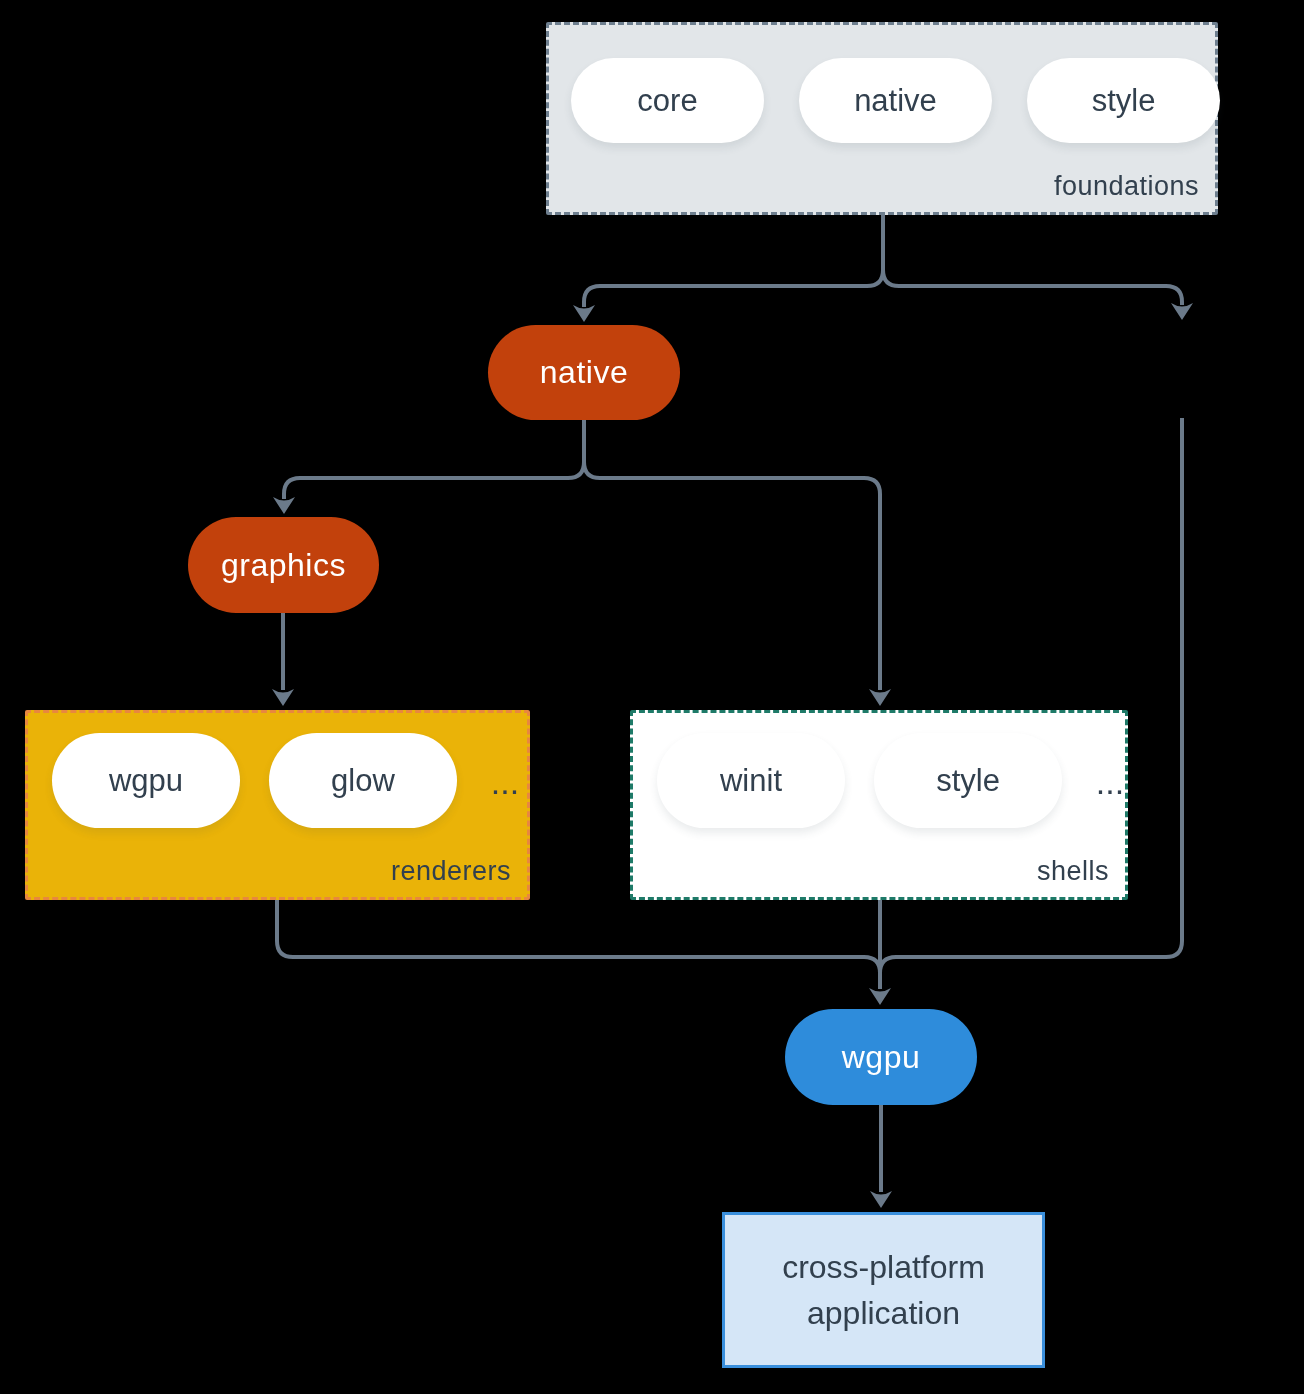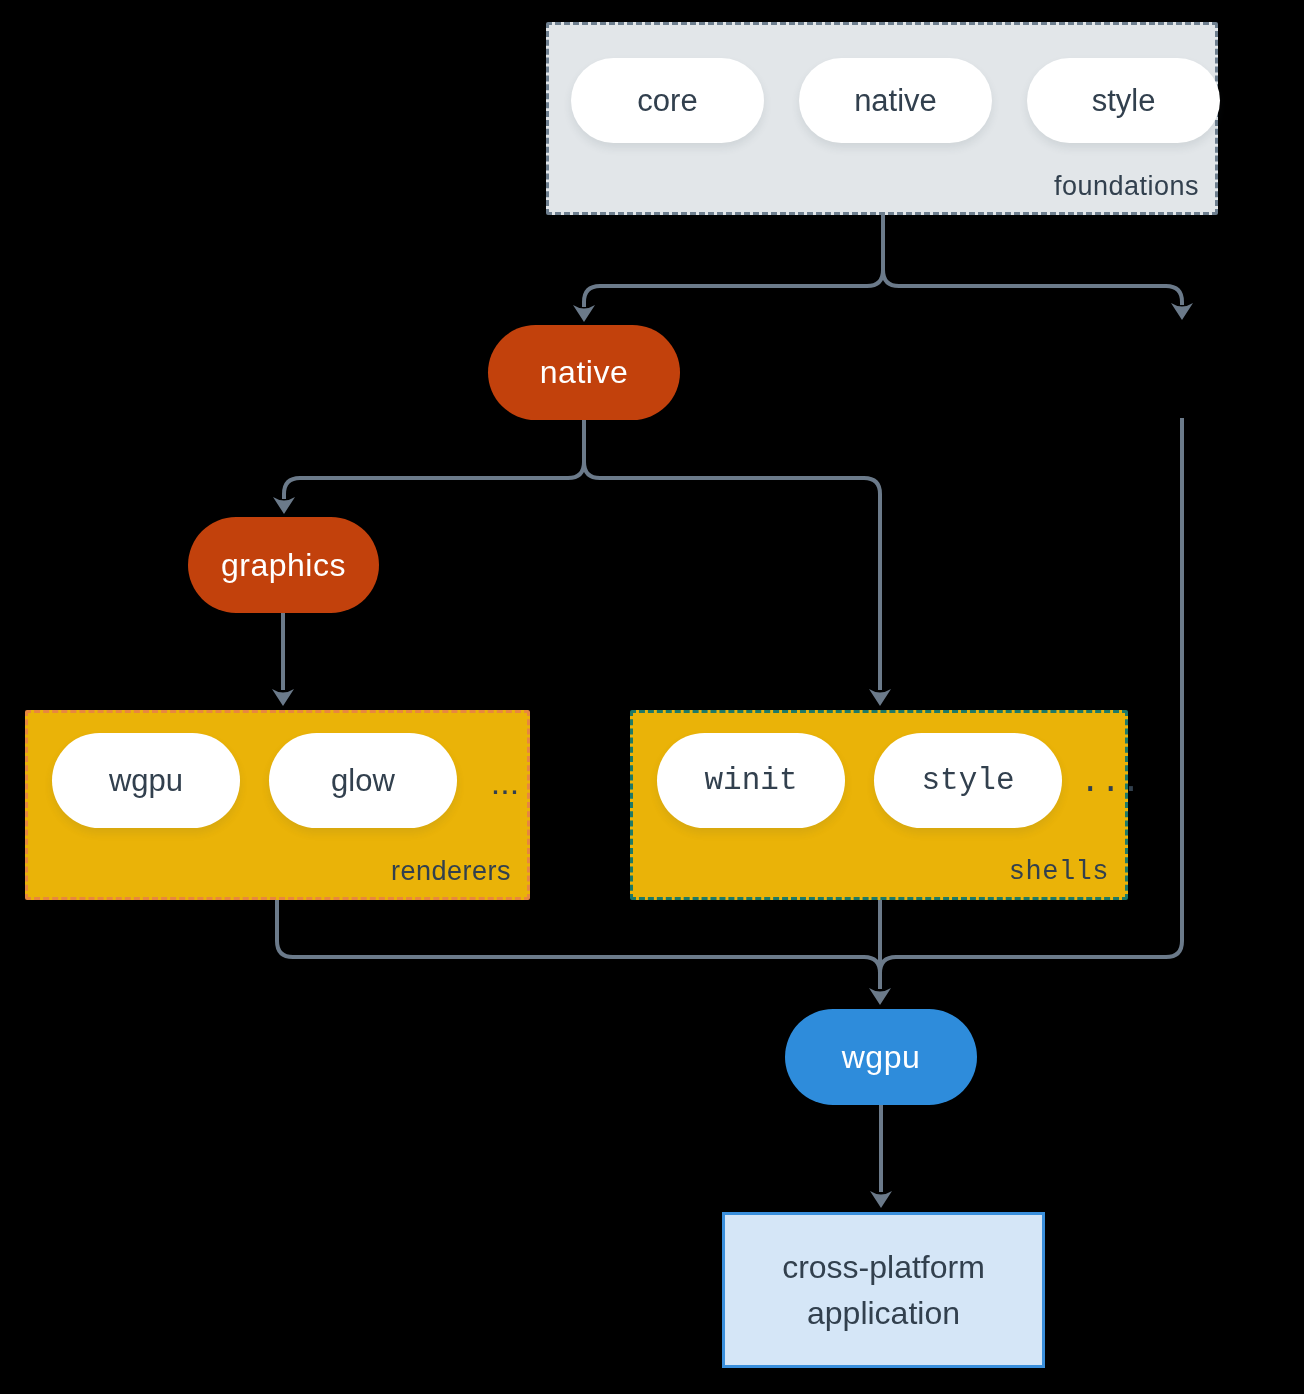--- a/index.html
+++ b/index.html
@@ -17,21 +17,21 @@
   .group.foundations {
     left: 546px; top: 22px; width: 672px; height: 193px;
     background: #e2e6e9; border: 3px dashed #6e7f8f;
   }
   .group.renderers {
     left: 25px; top: 710px; width: 505px; height: 190px;
     background: #eab308; border: 3px dashed #e8873f;
   }
   .group.shells {
     left: 630px; top: 710px; width: 498px; height: 190px;
-    background: #eab308; border: 3px dashed #1e7a68; font-family: Liberation Mono, monospace;
+    background: #ffffff; border: 3px dashed #1e7a68;
   }
   .group-label {
     position: absolute; right: 16px; bottom: 10px;
     font-size: 27px; color: #32404e; letter-spacing: 0.5px;
   }
   .pill-row { position: absolute; display: flex; }
   .foundations .pill-row { left: 22px; top: 33px; gap: 35px; }
   .renderers .pill-row, .shells .pill-row { left: 24px; top: 20px; gap: 29px; }
 
   .pill {

